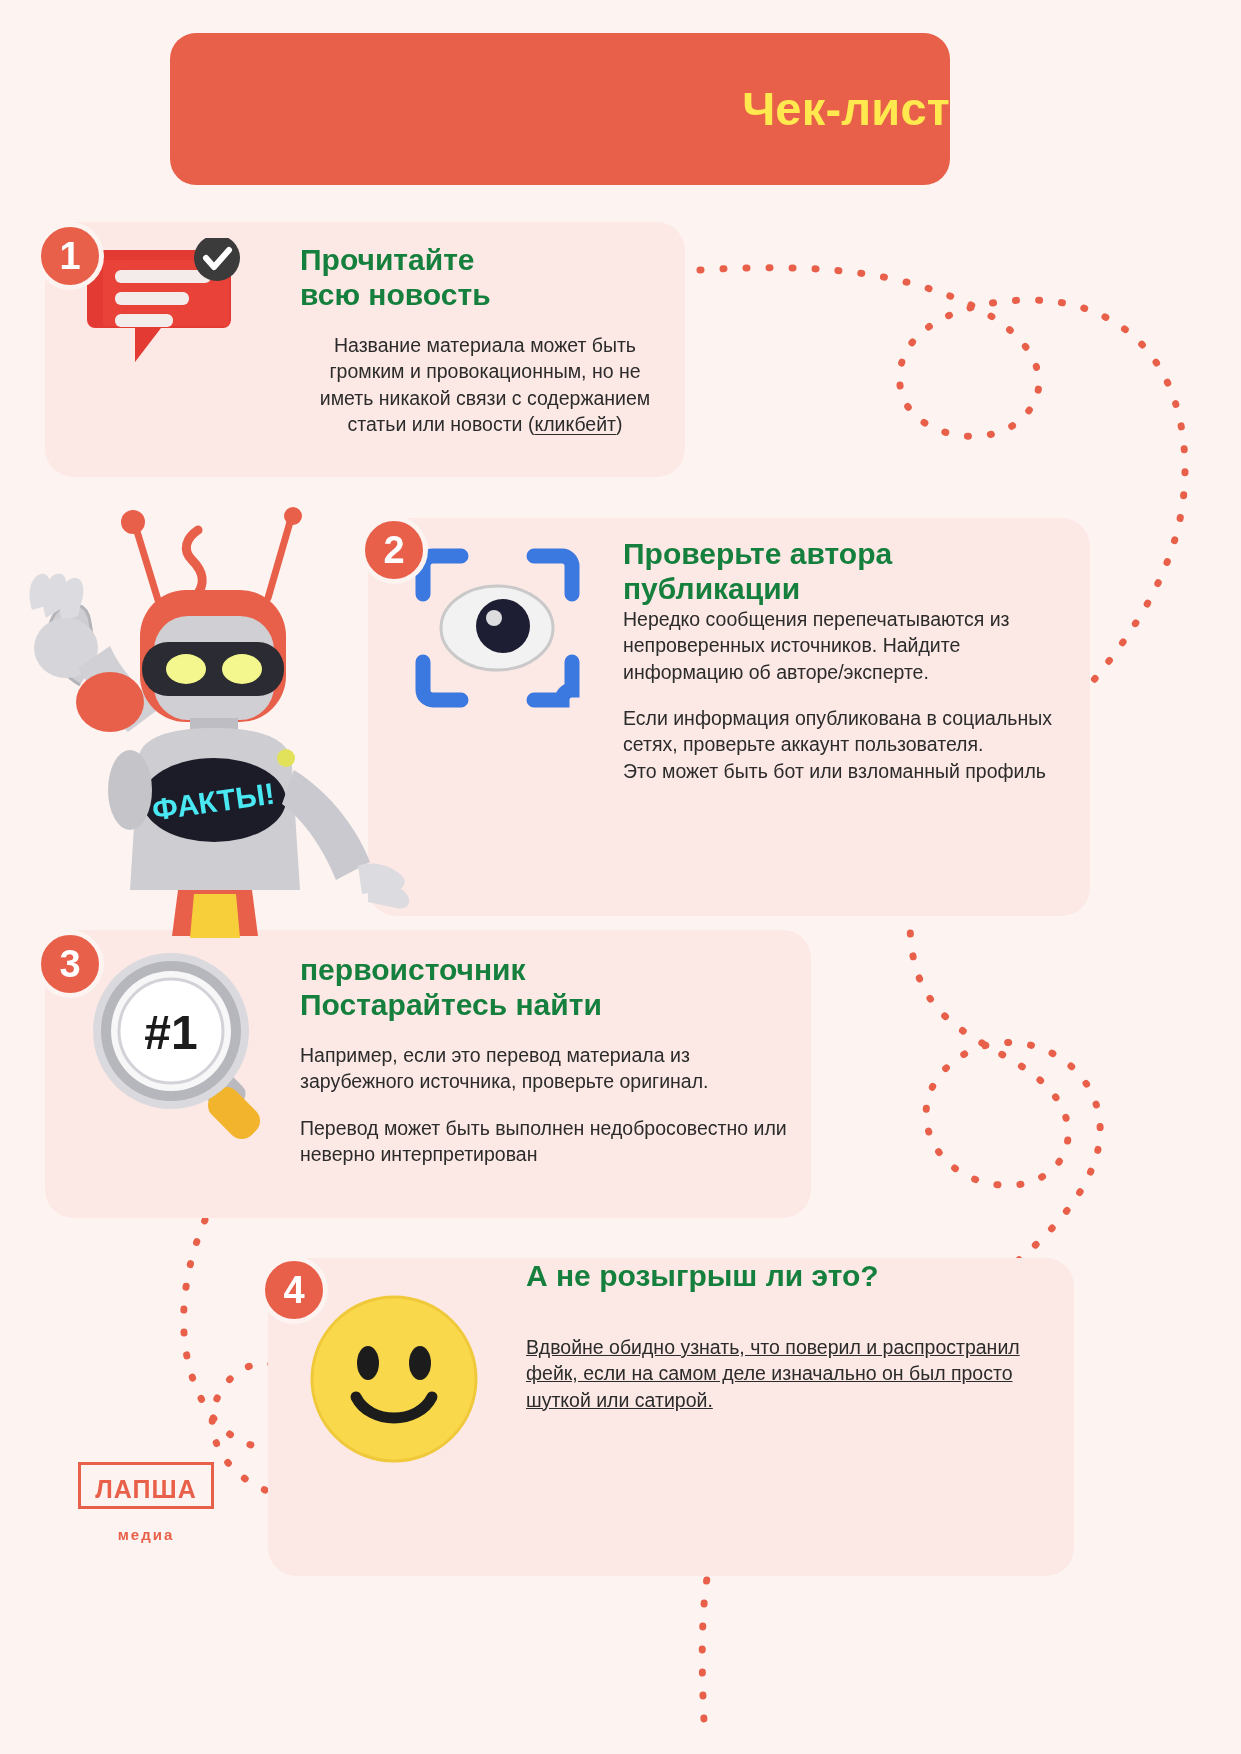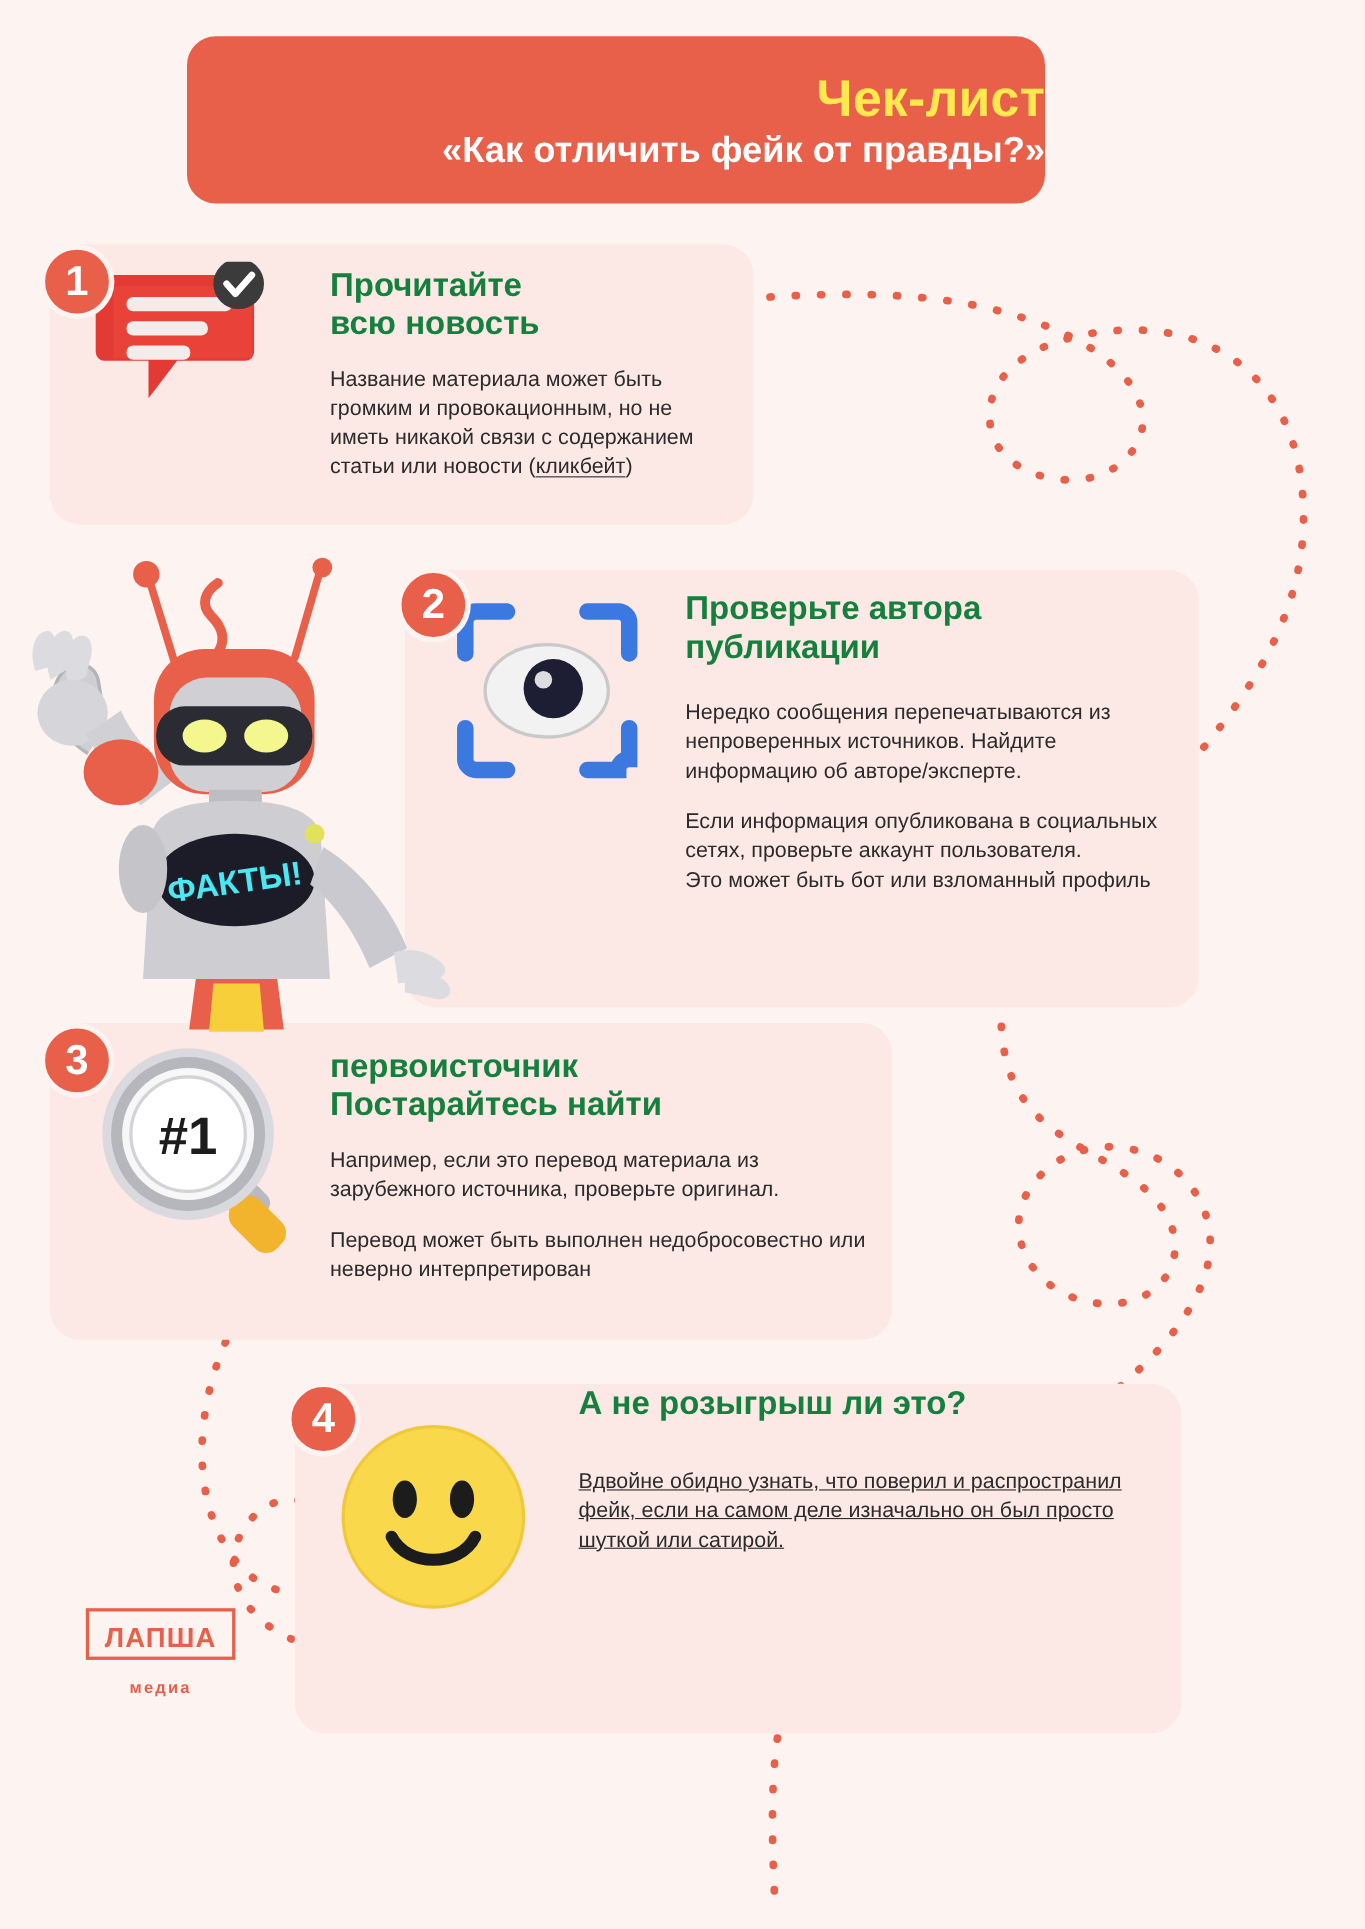--- a/index.html
+++ b/index.html
@@ -75,25 +75,25 @@
     line-height: 1.35;
   }
   .card-body p + p { margin-top: 20px; }
   .clickbait {
     text-decoration: underline;
     text-underline-offset: 3px;
   }
 
   
   #card-1 .card-heading { left: 255px; top: 20px; }
-  #card-1 .card-body    { left: 255px; top: 110px; width: 370px; }
+  #card-1 .card-body    { left: 255px; top: 110px; width: 370px; text-align: center; }
 
   
   #card-2 .card-heading { left: 255px; top: 18px; }
-  #card-2 .card-body    { left: 255px; top: 117px; width: 450px; }
+  #card-2 .card-body    { left: 255px; top: 88px; width: 450px; }
 
   
   #card-3 .card-heading { left: 255px; top: 22px; }
   #card-3 .card-body    { left: 255px; top: 112px; width: 500px; }
 
   
   #card-4 .card-heading { left: 258px; top: 0; }
   #card-4 .card-body    { left: 258px; top: 76px; width: 530px; text-decoration: underline; }
 
   
@@ -166,21 +166,20 @@
            C 920 862, 900 905, 915 965 C 935 1040, 1010 1045, 1050 1090
            C 1090 1135, 1060 1190, 1000 1185 C 940 1180, 905 1120, 940 1075
            C 980 1025, 1060 1035, 1090 1090 C 1125 1155, 1065 1230, 980 1290
            C 890 1352, 770 1420, 720 1530 C 700 1575, 700 1650, 705 1740" fill="none" stroke="#e8604a" stroke-width="7" stroke-linecap="round" stroke-dasharray="1 22"></path>
   <path d="M205 1220 C 175 1290, 175 1370, 215 1420 C 250 1462, 300 1452, 305 1410
            C 310 1365, 255 1345, 225 1385 C 198 1420, 215 1468, 265 1490" fill="none" stroke="#e8604a" stroke-width="7" stroke-linecap="round" stroke-dasharray="1 22"></path>
 </svg>
 
 <div class="header-banner">
   <div class="header-title">Чек-лист</div>
-  <div class="header-subtitle">«Как отличить фейк от правды?»</div>
 </div>
 
 <div class="card" id="card-1">
   <div class="card-heading" id="h1">
       <div>Прочитайте</div>
       <div>всю новость</div>
     </div>
   <div class="card-body" id="b1">
       <p>Название материала может быть громким и провокационным, но не иметь никакой связи с содержанием статьи или новости (<span class="clickbait">кликбейт</span>)</p>
     </div>

